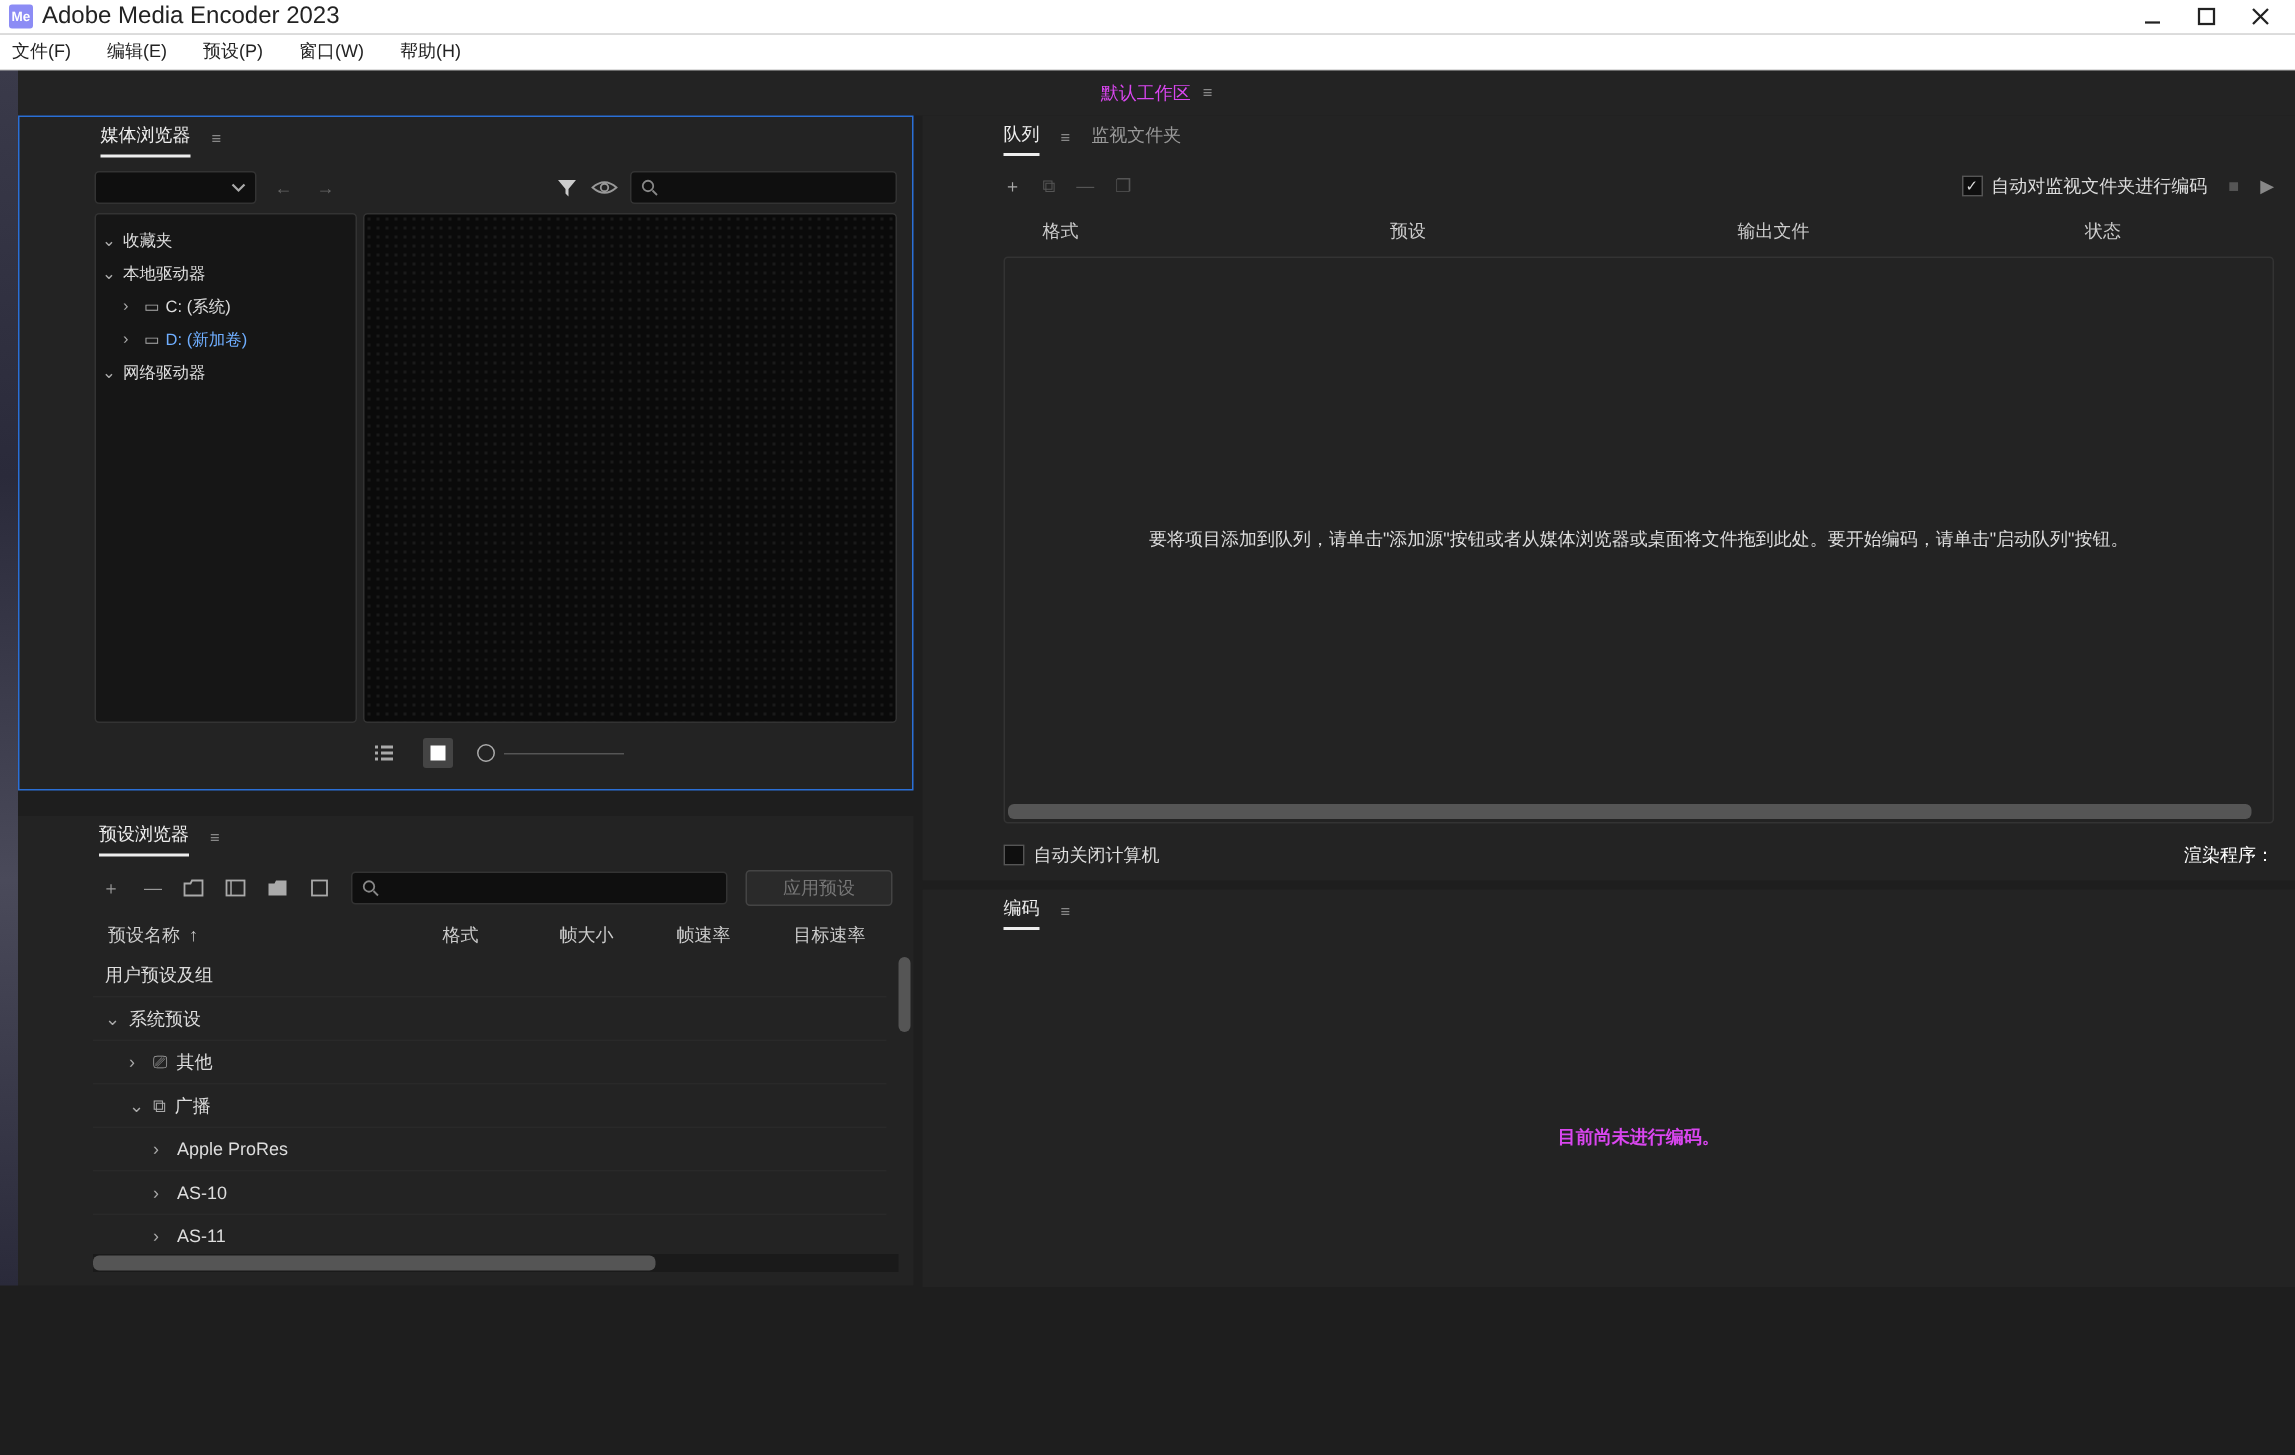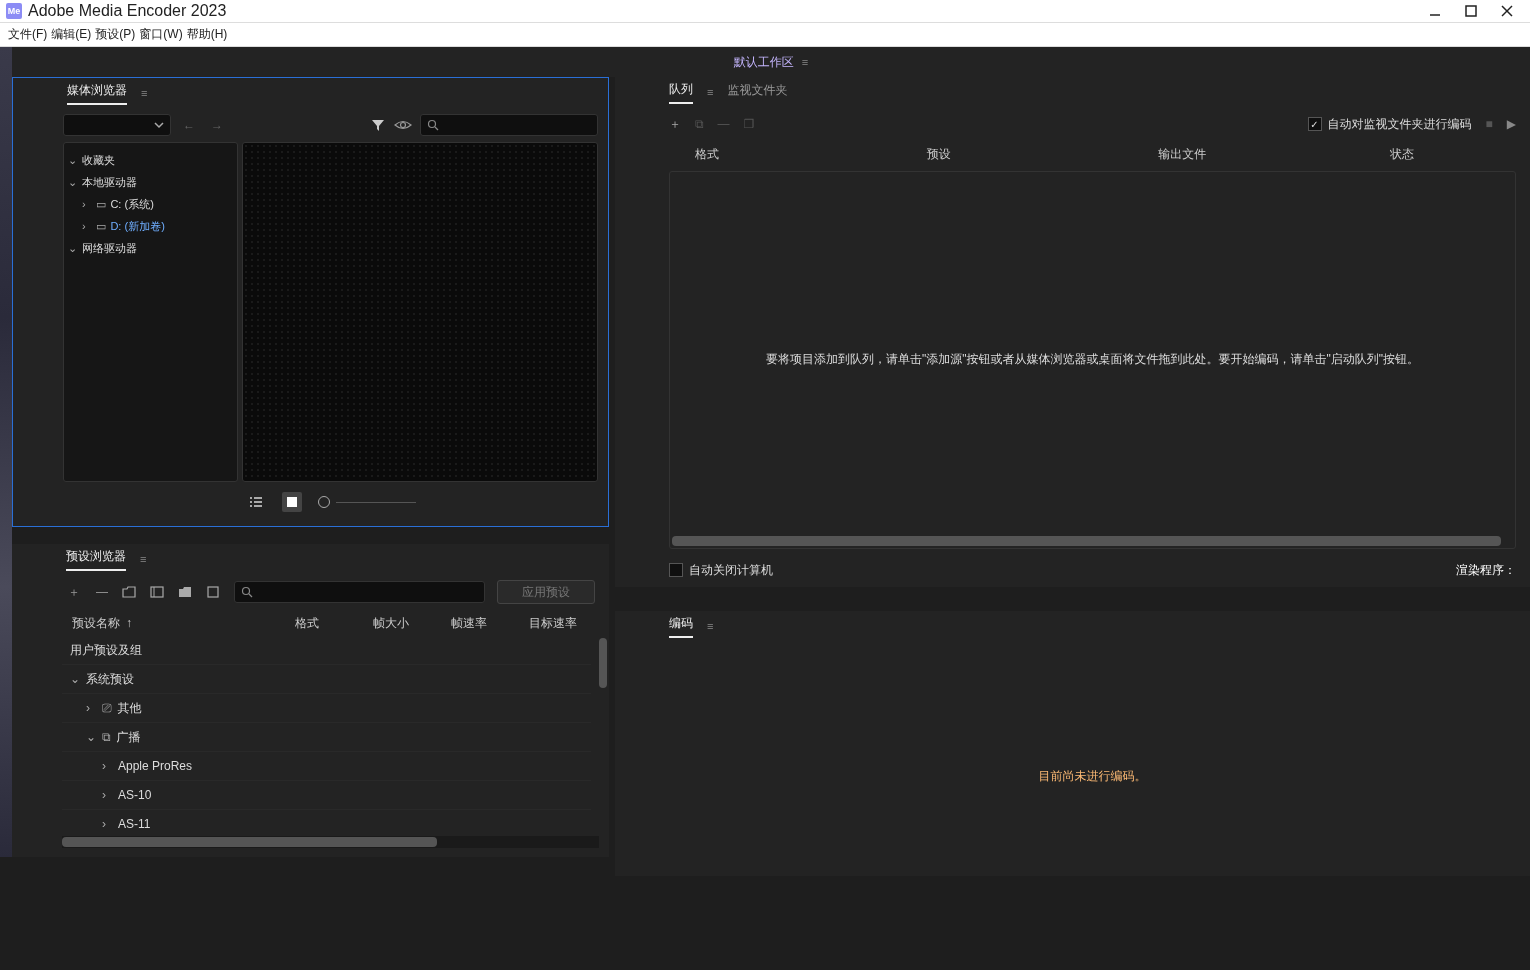--- a/index.html
+++ b/index.html
@@ -6,29 +6,29 @@
 body { background: #1e1e1e; width: 1530px; height: 970px; overflow: hidden; color: #ccc; font-size: 12px; }
 
 
 .titlebar { height: 23px; background: #fff; display: flex; align-items: center; padding: 0 6px; border-bottom: 1px solid #ddd; }
 .titlebar .app-icon { width: 16px; height: 16px; background: #8c8cf5; color: #fff; font-size: 9px; font-weight: bold; display: flex; align-items: center; justify-content: center; border-radius: 2px; margin-right: 6px; }
 .titlebar .title { color: #222; font-size: 16px; flex: 1; }
 .titlebar .win-btns { display: flex; gap: 22px; padding-right: 10px; }
 .titlebar .win-btn { width: 14px; height: 14px; display: flex; align-items: center; justify-content: center; color: #222; }
 
 
-.menubar { height: 24px; background: #fff; display: flex; align-items: center; padding: 0 8px; gap: 4px; border-bottom: 1px solid #ddd; }
+.menubar { height: 24px; background: #fff; display: flex; align-items: center; padding: 0 8px; gap: 24px; border-bottom: 1px solid #ddd; }
 .menubar .menu-item { color: #222; font-size: 12px; cursor: pointer; }
 
 
 .edge-strip { position: absolute; left: 0; top: 47px; width: 12px; height: 810px; background: linear-gradient(180deg,#3a3a4a,#2a2a3a,#4a4a5a,#2a2a3a); }
 
 
 .workspace-bar { height: 30px; background: #232323; display: flex; align-items: center; justify-content: center; gap: 8px; margin-left: 12px; }
-.workspace-bar .label { color: #c4b5fd; font-size: 12px; }
+.workspace-bar .label { color: #d946ef; font-size: 12px; }
 
 
 .main { display: flex; height: 780px; margin-left: 12px; }
 .left-col { width: 597px; display: flex; flex-direction: column; }
 .right-col { flex: 1; display: flex; flex-direction: column; margin-left: 6px; }
 
 
 .panel { background: #232323; display: flex; flex-direction: column; padding-left: 40px; }
 .panel-tabs { height: 30px; display: flex; align-items: center; gap: 14px; padding: 0 14px; }
 .panel-tab { color: #999; font-size: 12px; cursor: pointer; padding-bottom: 4px; }
@@ -92,22 +92,22 @@
 .q-play { color: #888; }
 .q-headers { height: 26px; display: flex; align-items: center; padding: 0 40px; color: #ccc; }
 .q-h { flex: 1; }
 .q-drop { margin: 4px 14px; height: 378px; border: 1px solid #333; border-radius: 3px; display: flex; align-items: center; justify-content: center; padding: 0 40px; text-align: center; color: #ddd; line-height: 1.6; position: relative; }
 .q-hscroll { position: absolute; left: 2px; right: 14px; bottom: 2px; height: 10px; background: #555; border-radius: 4px; }
 .q-footer { height: 34px; display: flex; align-items: center; padding: 0 14px; gap: 8px; }
 .render-label { margin-left: auto; color: #ffffff; }
 .render-select { width: 340px; height: 24px; background: #0f0f0f; border: 1px solid #555; border-radius: 3px; display: flex; align-items: center; justify-content: space-between; padding: 0 8px; color: #ddd; }
 
 
-.encoding-panel { flex: 1; margin-top: 24px; background: #232323; gap: 35px; }
-.enc-body { height: 200px; display: flex; align-items: center; justify-content: center; color: #fdba74; }
+.encoding-panel { flex: 1; margin-top: 6px; background: #232323; gap: 35px; }
+.enc-body { height: 200px; display: flex; align-items: center; justify-content: center; color: #d946ef; font-weight: bold; }
 
 svg { display: block; }
 .icon-sm { width: 14px; height: 14px; }
 </style>
 </head>
 <body>
 
 <div class="titlebar">
   <div class="app-icon">Me</div>
   <div class="title">Adobe Media Encoder 2023</div>

